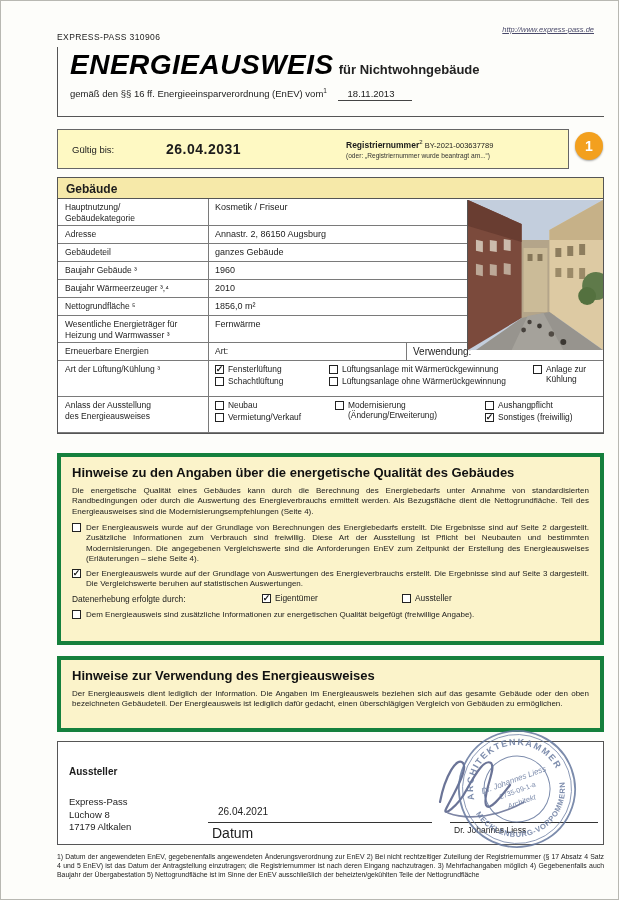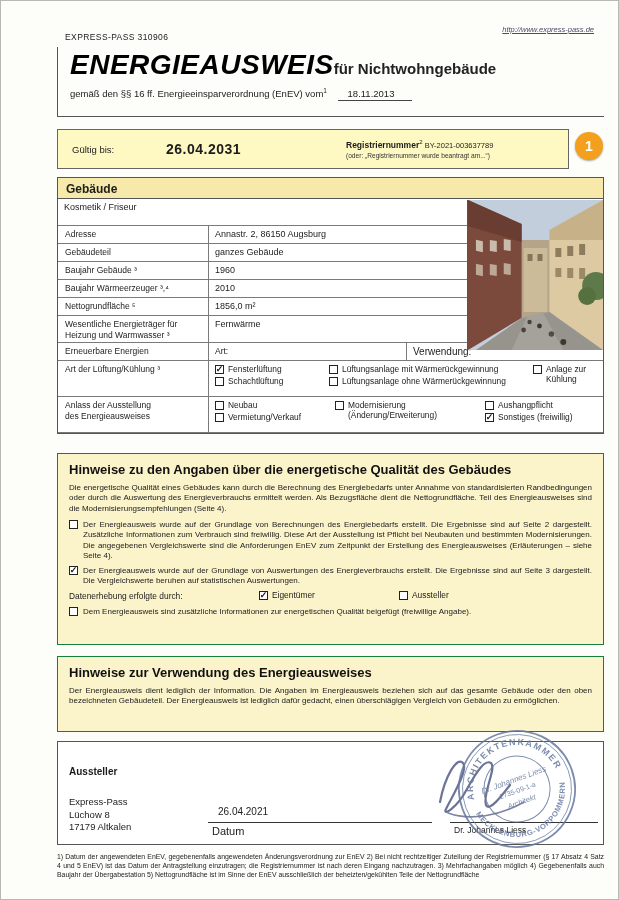--- a/index.html
+++ b/index.html
@@ -1,27 +1,27 @@
 <!DOCTYPE html>
 <html lang="de"><head>
 <meta charset="utf-8">
 <style>
   * { margin:0; padding:0; box-sizing:border-box; }
   html,body { background:#d9d9d5; }
   body { font-family:"Liberation Sans", sans-serif; color:#1c1c1c; }
   .page { position:relative; width:619px; height:900px; margin:0 auto; background:#fdfdfa; border:1px solid #b8b8b2; overflow:hidden; }
 
   
-  .doc-number { position:absolute; left:64px; top:31px; font-size:8.5px; letter-spacing:.4px; color:#222; }
+  .doc-number { position:absolute; left:56px; top:31px; font-size:8.5px; letter-spacing:.4px; color:#222; }
   .website { position:absolute; right:24px; top:24px; font-size:7.5px; font-style:italic; color:#4a4a6a; text-decoration:underline; }
 
   
   .title-block { position:absolute; left:56px; top:46px; width:547px; height:70px; border-left:1px solid #555; border-bottom:1px solid #555; padding:2px 0 0 12px; }
   .main-title { font-size:28px; font-weight:bold; font-style:italic; color:#000000; letter-spacing:.5px; }
-  .subtitle { font-size:15px; font-weight:bold; color:#222; }
+  .subtitle { font-size:13px; font-weight:bold; color:#222; margin-left:5px; }
   .law-line { font-size:9.5px; margin-top:6px; color:#222; }
   .law-line sup { font-size:6.5px; }
   .law-date { display:inline-block; border-bottom:1px solid #444; padding:0 18px 1px 10px; margin-left:8px; }
 
   
   .valid-band { position:absolute; left:56px; top:128px; width:512px; height:40px; background:#fef9c3; border:1px solid #666; display:flex; align-items:center; }
   .valid-label { width:108px; padding-left:14px; font-size:9.5px; }
   .valid-date { width:180px; font-size:14px; font-weight:bold; letter-spacing:.5px; }
   .registry { flex:1; font-size:8px; line-height:10px; padding-right:4px; }
   .registry .reg-label { font-weight:bold; font-size:8.5px; }
@@ -42,37 +42,37 @@
   .g-art { width:198px; border-right:1px solid #7a7a7a; padding:3px 6px; font-size:8.5px; }
   .g-use { flex:1; padding:3px 6px; font-size:10px; }
   .opt-cols { flex:1; display:flex; padding:4px 4px 3px 6px; gap:8px; }
   .opt-col { display:flex; flex-direction:column; gap:2px; }
   .opt { display:flex; gap:4px; align-items:flex-start; font-size:8.4px; line-height:9.5px; }
   .cb { width:9px; height:9px; border:1px solid #222; background:#fff; display:inline-flex; align-items:center; justify-content:center; font-size:9px; line-height:1; font-weight:bold; flex:0 0 auto; margin-top:0; color:#111; }
   .photo { position:absolute; top:22px; right:0; width:136px; height:150px; border-left:1px solid #555; background:#c9d2da; overflow:hidden; }
   .photo svg { display:block; width:100%; height:100%; }
 
   
-  .note-box { position:absolute; left:56px; width:547px; background:#fbf3ca; border:1px solid #15803d; padding:8px 11px 6px 11px; overflow:hidden; }
+  .note-box { position:absolute; left:56px; width:547px; background:#fbf3ca; border:4px solid #15803d; padding:8px 11px 6px 11px; overflow:hidden; }
   .quality { top:452px; height:192px; }
   .usage { top:655px; height:76px; }
   .note-title { font-size:13px; font-weight:bold; margin-bottom:6px; color:#111; }
   .note-text { font-size:8px; line-height:10.4px; text-align:justify; margin-bottom:6px; color:#1a1a1a; }
   .q-opt { display:flex; gap:5px; font-size:8px; line-height:10.2px; margin-bottom:5px; text-align:justify; }
   .q-collect { display:flex; font-size:8.4px; margin:4px 0 6px 0; }
   .q-collect .qc-label { width:190px; }
   .q-collect .opt { width:140px; }
 
   
   .issuer { position:absolute; left:56px; top:740px; width:547px; height:104px; border:1px solid #555; background:#fff; }
   .issuer-title { position:absolute; left:11px; top:24px; font-size:10px; font-weight:bold; }
   .issuer-address { position:absolute; left:11px; top:54px; font-size:9.5px; line-height:12.5px; }
   .date-value { position:absolute; left:160px; top:64px; font-size:10px; }
   .date-line { position:absolute; left:150px; top:80px; width:224px; border-top:1px solid #333; }
-  .date-label { position:absolute; left:154px; top:83px; font-size:11px; }
+  .date-label { position:absolute; left:154px; top:83px; font-size:14px; }
   .signer-line { position:absolute; left:392px; top:80px; width:148px; border-top:1px solid #333; }
   .signer-name { position:absolute; left:396px; top:83px; font-size:8.5px; }
   .signature { position:absolute; left:368px; top:0px; width:122px; height:80px; pointer-events:none; }
   .stamp { position:absolute; left:398px; top:-14px; width:122px; height:122px; transform:rotate(-20deg); opacity:.85; pointer-events:none; }
 
   
   .footnotes { position:absolute; left:56px; top:852px; width:547px; font-size:6.9px; line-height:8.8px; text-align:justify; color:#222; }
 </style>
 </head>
 <body>
@@ -98,20 +98,22 @@
       <span class="reg-num">BY-2021-003637789</span></div>
       <div class="reg-note">(oder: „Registriernummer wurde beantragt am...“)</div>
     </div>
   </div>
   <div class="page-badge">1</div>
 
   <div class="gebaeude">
     <div class="section-bar">Gebäude</div>
 
     <div class="g-row h27">
+      <div class="g-label pre">Hauptnutzung/
+Gebäudekategorie</div>
       <div class="g-value">Kosmetik / Friseur</div>
     </div>
     <div class="g-row h18">
       <div class="g-label">Adresse</div>
       <div class="g-value">Annastr. 2, 86150 Augsburg</div>
     </div>
     <div class="g-row h18">
       <div class="g-label">Gebäudeteil</div>
       <div class="g-value">ganzes Gebäude</div>
     </div>

